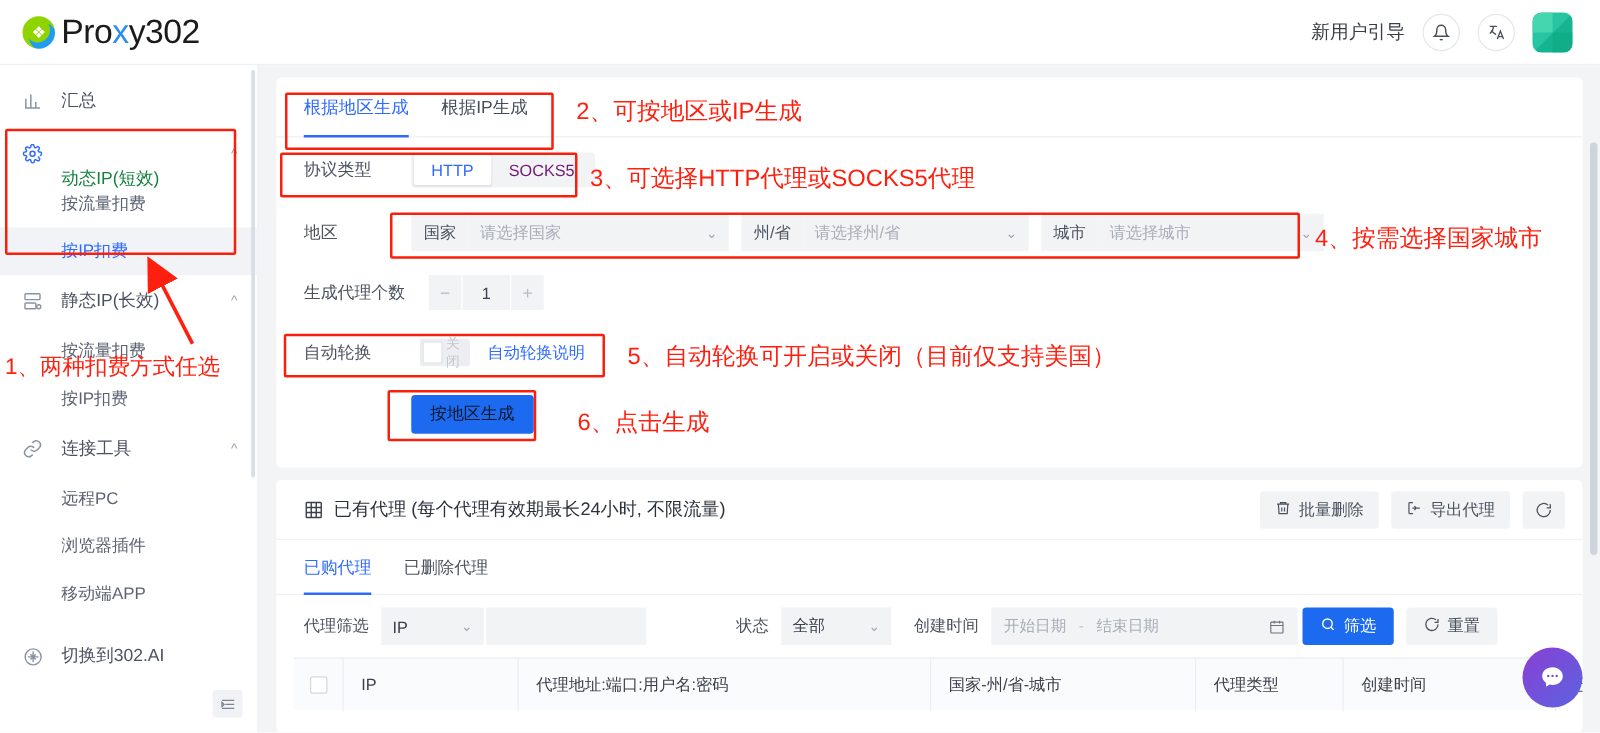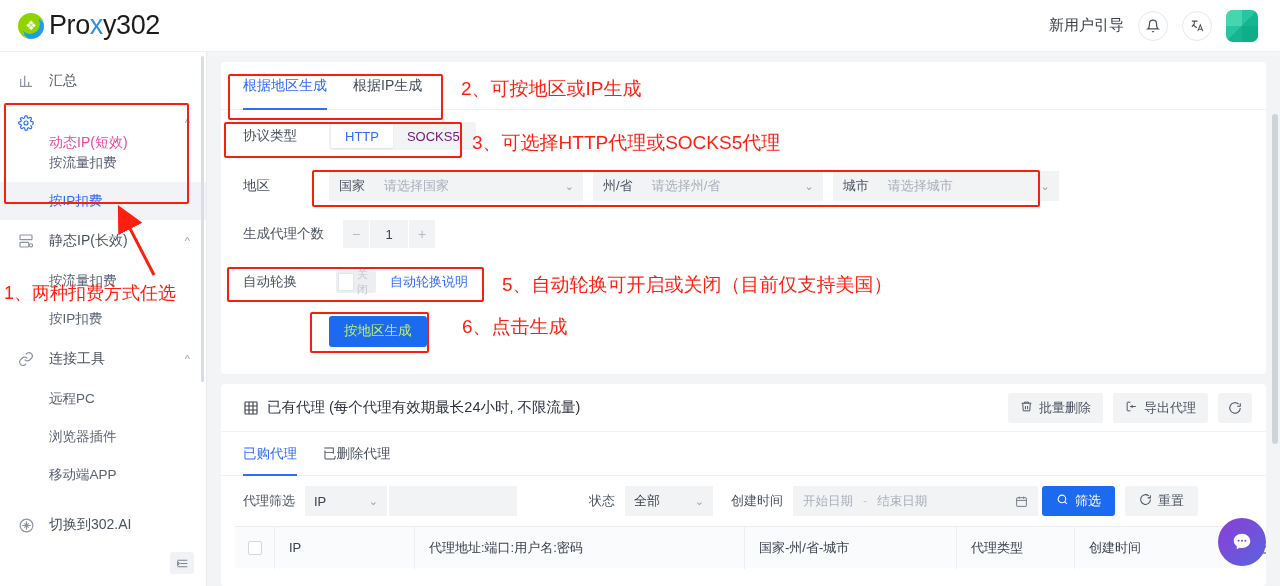--- a/index.html
+++ b/index.html
@@ -65,21 +65,21 @@
     background:#ffffff; border-right:1px solid #e9ebef; z-index:3;
   }
   .nav-row {
     display:flex; align-items:center; height:42px; padding-left:18px; cursor:pointer;
     font-size:14px; color:#4a5160; position:relative;
   }
   .nav-row .ic { width:20px; display:flex; align-items:center; color:#8b93a3; flex:none; }
   .nav-row .lbl { margin-left:11px; }
   .nav-row .chev { margin-left:auto; margin-right:16px; color:#9aa2b1; font-size:11px; }
   .nav-row.active .ic { color:#2f6bff; }
-  .nav-row.active .lbl { color:#ec4899;margin-top:40px; }
+  .nav-row.active .lbl { color:#15803d;margin-top:40px; }
   .sub-row {
     display:flex; align-items:center; height:38px; padding-left:49px; cursor:pointer;
     font-size:13.5px; color:#5b6272;
   }
   .sub-row.sel { background:#f1f3f7; color:#2f6bff; }
   .collapse-btn{
     position:absolute; right:12px; bottom:12px; width:24px; height:22px;
     background:#f1f2f5; border-radius:3px; display:flex; align-items:center;
     justify-content:center; color:#7b8394; cursor:pointer;
   }
@@ -143,21 +143,21 @@
   .switch {
     width:40px; height:22px; border-radius:2px; background:#eceef1;
     display:flex; align-items:center; position:relative; cursor:pointer;
   }
   .switch .knob{ width:18px; height:18px; background:#ffffff; margin-left:2px; border-radius:2px;
                  border:1px solid #e1e4e8; }
   .switch .txt{ font-size:11px; color:#c3c7cf; margin-left:3px; }
   .link-blue { font-size:13px; color:#2f6bff; cursor:pointer; margin-left:14px; }
 
   .btn-primary {
-    background:#1b6af0; color:#bef264; font-size:13.5px; border:none; border-radius:3px;
+    background:#1b6af0; color:#0f172a; font-size:13.5px; border:none; border-radius:3px;
     height:31px; padding:0 15px; cursor:pointer; font-family:inherit;
   }
 
   
   .card-list { position:absolute; left:14px; right:14px; top:332px; bottom:0;
                background:#fff; border-radius:4px; overflow:hidden; }
   .list-head { display:flex; align-items:center; height:48px; padding:0 14px 0 22px;
                border-bottom:1px solid #f0f1f4; }
   .list-title { font-size:14.5px; color:#2c323c; display:flex; align-items:center; }
   .list-title .gic { margin-right:8px; color:#3b414d; display:flex; }
@@ -536,22 +536,23 @@
       <marker id="ah" markerWidth="9" markerHeight="9" refX="6" refY="4.5" orient="auto">
         <path d="M0,0 L9,4.5 L0,9 z" fill="#ff1f0f"></path>
       </marker>
     </defs>
     <path d="M154,275 L122,213" stroke="#ff1f0f" stroke-width="3" fill="none" marker-end="url(#ah)"></path>
   </svg>
 
   <div class="anno-left" style="left:4px; top:281px; font-size:18px;">1、两种扣费方式任选</div>
   <div class="anno" style="left:461px; top:76px;">2、可按地区或IP生成</div>
   <div class="anno" style="left:472px; top:130px;">3、可选择HTTP代理或SOCKS5代理</div>
+  <div class="anno" style="left:1052px; top:178px;">4、按需选择国家城市</div>
   <div class="anno" style="left:502px; top:272px;">5、自动轮换可开启或关闭（目前仅支持美国）</div>
-  <div class="anno" style="left:462px; top:314px;">6、点击生成</div>
+  <div class="anno" style="left:462px; top:325px;">6、点击生成</div>
 
   <div class="chat-widget">
     <svg width="22" height="22" viewBox="0 0 24 24" fill="currentColor">
       <path d="M12 3C6.9 3 3 6.4 3 10.6c0 2.4 1.3 4.5 3.3 5.9V20l3.2-1.8c.8.2 1.6.3 2.5.3 5.1 0 9-3.4 9-7.6S17.1 3 12 3z"></path>
       <circle cx="8.3" cy="10.6" r="1.05" fill="#7a45d8"></circle>
       <circle cx="12" cy="10.6" r="1.05" fill="#7a45d8"></circle>
       <circle cx="15.7" cy="10.6" r="1.05" fill="#7a45d8"></circle>
     </svg>
   </div>
 

